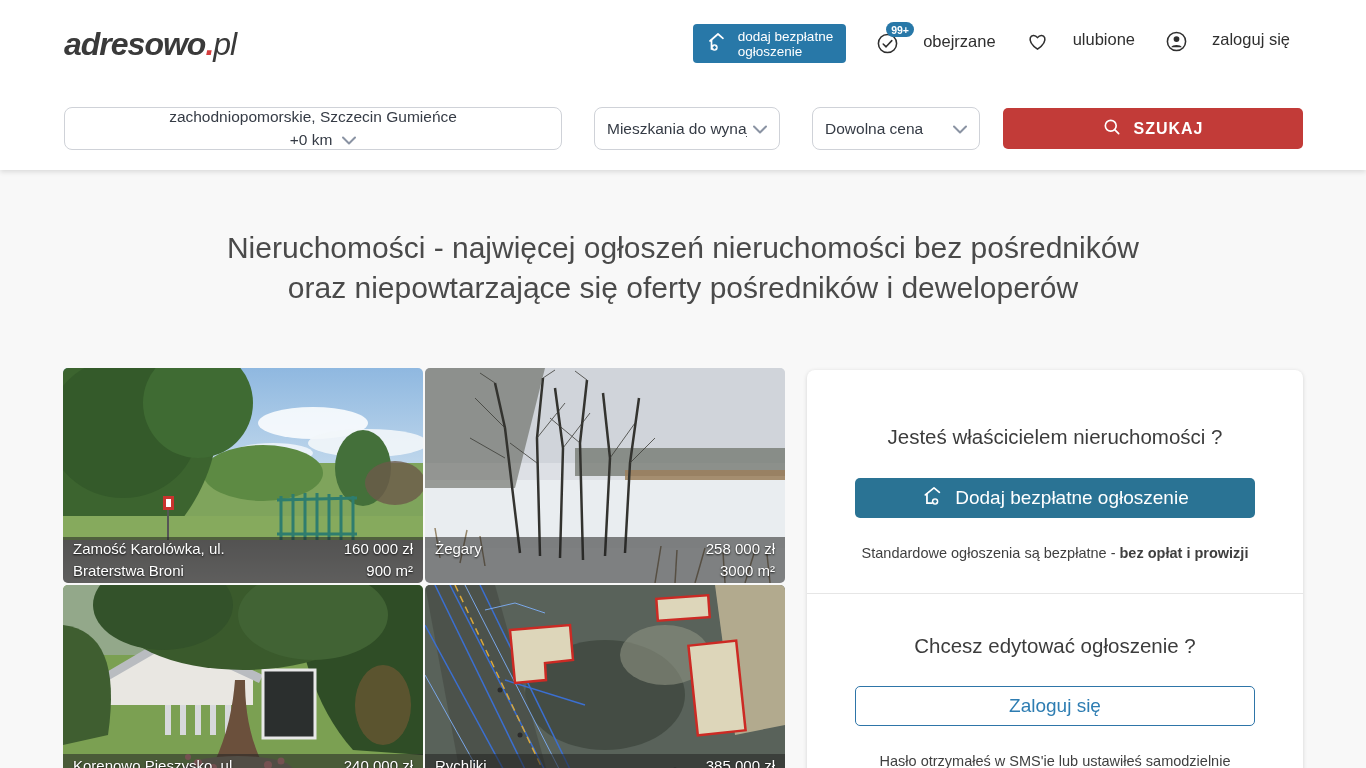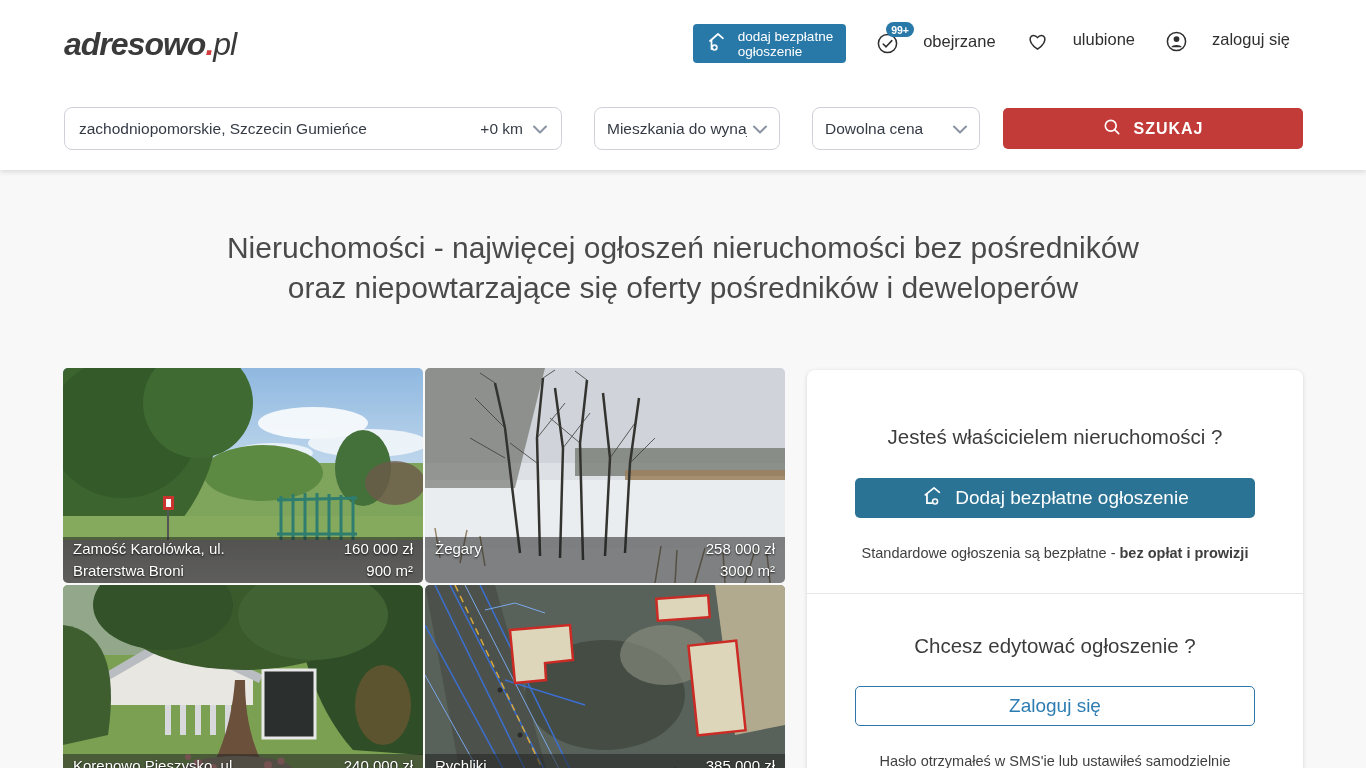--- a/index.html
+++ b/index.html
@@ -24,21 +24,21 @@
     font-size:13.5px; line-height:15px; text-align:left; font-family:inherit; }
   .hdr-item { display:flex; align-items:flex-start; gap:24px; font-size:16.5px; color:#2f2f2f; cursor:pointer; }
   .icon-wrap { position:relative; display:inline-flex; }
   .badge { position:absolute; top:-10px; left:10px; background:#2878a8; color:#fff;
     font-size:10.5px; font-weight:bold; border-radius:8px; padding:1.5px 5px; white-space:nowrap; }
 
   
   .field { position:absolute; top:107px; height:43px; background:#fff;
     border:1px solid #cfd2d8; border-radius:8px; display:flex; align-items:center;
     font-size:15.5px; color:#353b45; cursor:pointer; }
-  .loc-field { left:64px; width:498px; padding:0 14px; }
+  .loc-field { left:64px; width:498px; padding:0 14px;flex-direction:column; }
   .loc-val { flex:1; white-space:nowrap; overflow:hidden; }
   .radius { display:flex; align-items:center; gap:10px; margin-left:20px; }
   .sel2 { left:594px; width:186px; padding:0 12px; justify-content:space-between; }
   .sel2 .val { white-space:nowrap; overflow:hidden; max-width:140px; }
   .sel3 { left:812px; width:168px; padding:16px 12px; justify-content:space-between; }
   .search-btn { position:absolute; left:1003px; top:108px; width:300px; height:41px;
     background:#c23b38; border:none; border-radius:5px; color:#fff; font-weight:bold;
     font-size:16px; letter-spacing:1px; display:flex; align-items:center; justify-content:center;
     gap:11px; cursor:pointer; font-family:inherit; }
 

